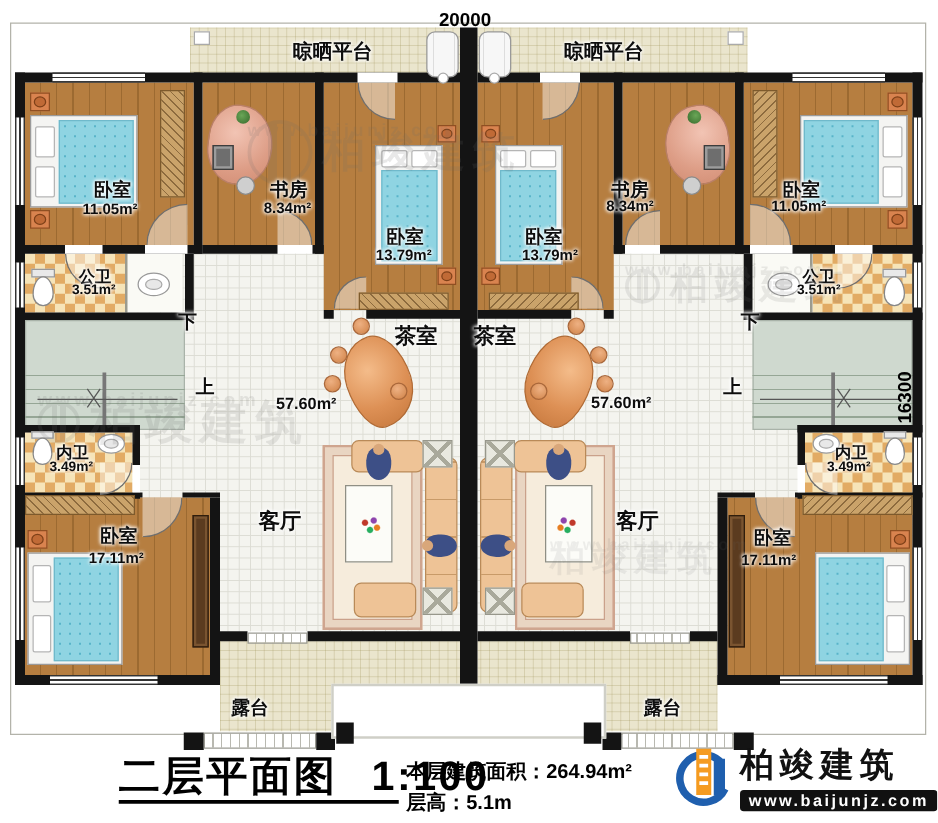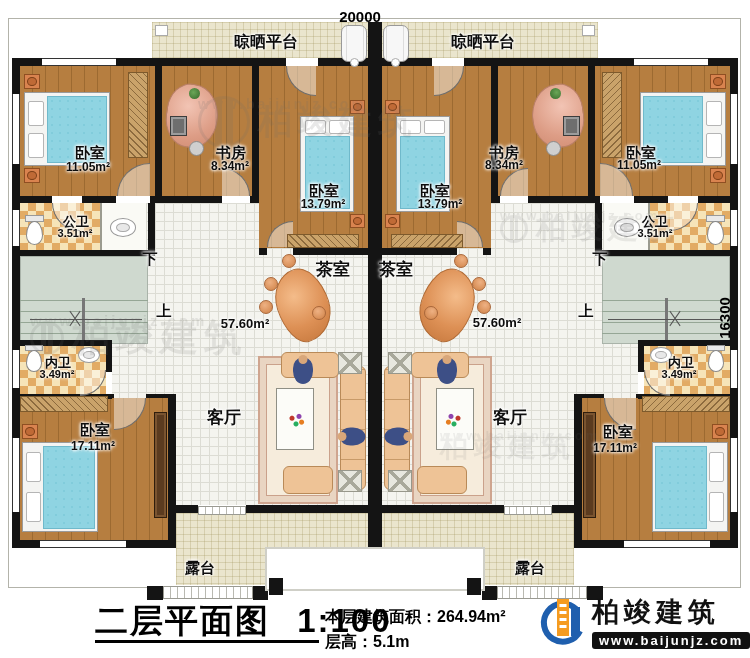--- a/index.html
+++ b/index.html
@@ -373,21 +373,21 @@
       </div>
     <div class="url" style="position:static;font-size:13px;">www.baijunjz.com</div>
   </div>
   <div class="wm" style="left:440px;top:428px;opacity:.10;">
     <div class="wm-row">
         <span class="zi" style="font-size:28px;">柏竣建筑</span>
       </div>
     <div class="url" style="position:static;font-size:13px;">www.baijunjz.com</div>
   </div>
 
-  <div class="dim" style="left:360px;top:8px;transform:translate(-50%,0);">20000</div>
+  <div class="dim" style="left:372px;top:8px;transform:translate(-50%,0);">20000</div>
   <div class="dim" style="left:724px;top:318px;transform:translate(-50%,-50%) rotate(-90deg);">16300</div>
 
   <div class="lbl" style="left:266px;top:42px;font-size:16px;">晾晒平台</div>
   <div class="lbl" style="left:483px;top:42px;font-size:16px;">晾晒平台</div>
 
   <div class="lbl rm" style="left:90px;top:152px;">卧室</div>
   <div class="lbl rs" style="left:88px;top:167px;">11.05m²</div>
   <div class="lbl rm" style="left:231px;top:152px;">书房</div>
   <div class="lbl rs" style="left:230px;top:166px;">8.34m²</div>
   <div class="lbl rm" style="left:324px;top:190px;">卧室</div>

